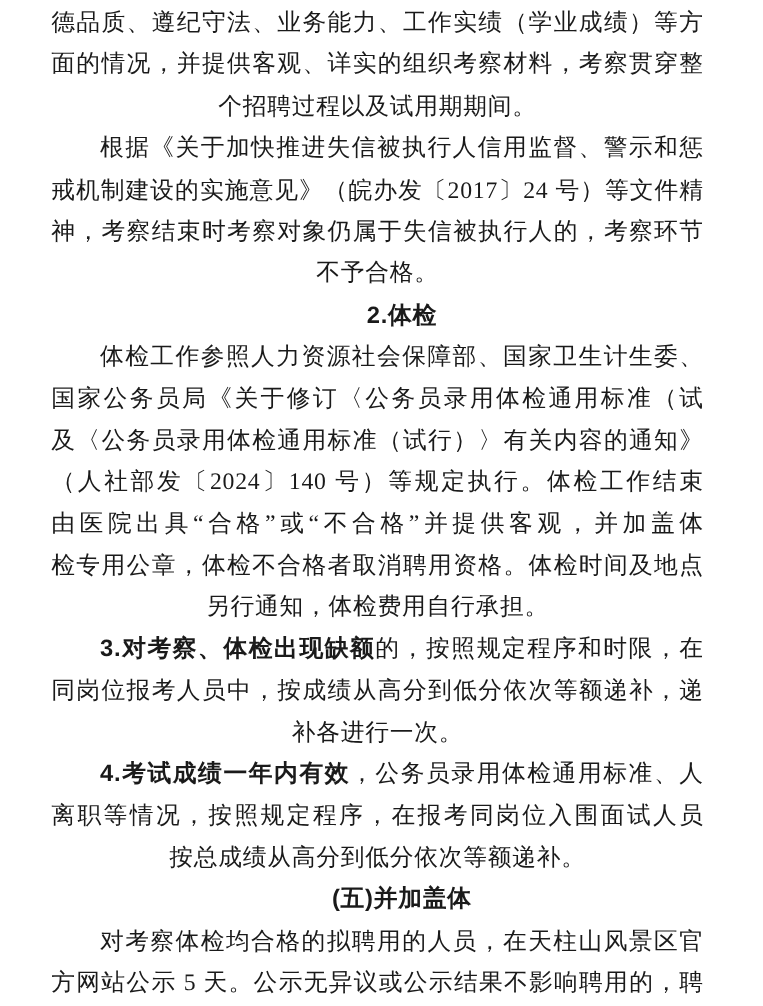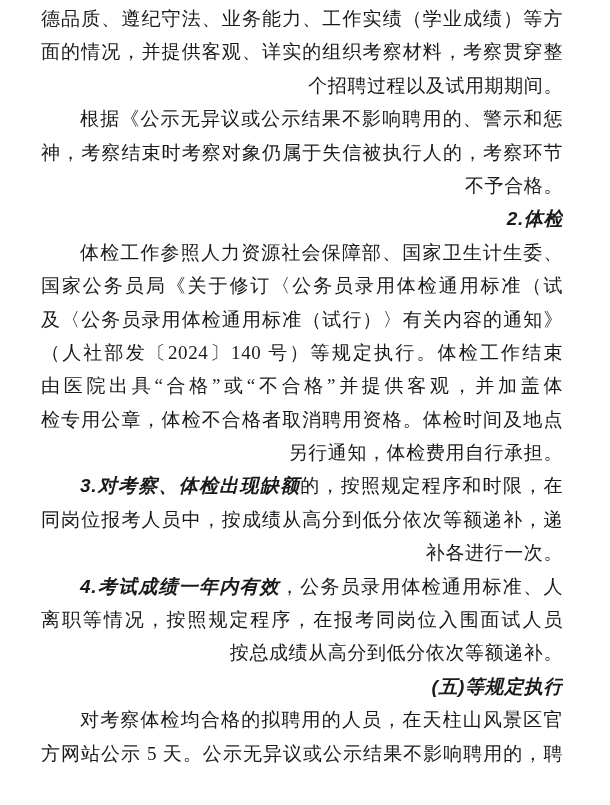--- a/index.html
+++ b/index.html
@@ -21,56 +21,56 @@
     padding: 2px 33px 0 41px;
     background: #ffffff;
   }
   .line {
     font-size: 19px;
     height: 33.4px;
     line-height: 33.4px;
     letter-spacing: 0.6px;
     white-space: normal;
     overflow: hidden;
-    text-align: right;
+    text-align: center;
   }
   .line.justify {
     text-align: justify;
     text-align-last: justify;
     text-justify: inter-character;
   }
   .line.indent {
     text-indent: 39px;
   }
   .bold {
     font-weight: 700;
     font-family: "Liberation Sans", "DejaVu Sans", sans-serif;
-    font-style: italic;
   }
 </style>
 </head>
 <body>
 
 <div class="page" style="background: rgb(255, 255, 255); color: rgb(26, 26, 26);">
     <div class="line justify"><span>德品质、遵纪守法、业务能力、工作实绩（学业成绩）等方</span></div>
     <div class="line justify"><span>面的情况，并提供客观、详实的组织考察材料，考察贯穿整</span></div>
     <div class="line"><span>个招聘过程以及试用期期间。</span></div>
-    <div class="line justify indent"><span>根据《公示无异议或公示结果不影响聘用的、警示和惩</span></div>
+    <div class="line justify indent"><span>根据《关于加快推进失信被执行人信用监督、警示和惩</span></div>
+    <div class="line justify"><span>戒机制建设的实施意见》（皖办发〔2017〕24 号）等文件精</span></div>
     <div class="line justify"><span>神，考察结束时考察对象仍属于失信被执行人的，考察环节</span></div>
     <div class="line"><span>不予合格。</span></div>
     <div class="line indent"><span class="bold">2.体检</span></div>
     <div class="line justify indent"><span>体检工作参照人力资源社会保障部、国家卫生计生委、</span></div>
     <div class="line justify"><span>国家公务员局《关于修订〈公务员录用体检通用标准（试行）〉</span></div>
     <div class="line justify"><span>及〈公务员录用体检通用标准（试行）〉有关内容的通知》</span></div>
     <div class="line justify"><span>（人社部发〔2024〕140 号）等规定执行。体检工作结束后，</span></div>
     <div class="line justify"><span>由医院出具“合格”或“不合格”并提供客观，并加盖体</span></div>
     <div class="line justify"><span>检专用公章，体检不合格者取消聘用资格。体检时间及地点</span></div>
     <div class="line"><span>另行通知，体检费用自行承担。</span></div>
     <div class="line justify indent"><span class="bold">3.对考察、体检出现缺额</span><span>的，按照规定程序和时限，在</span></div>
     <div class="line justify"><span>同岗位报考人员中，按成绩从高分到低分依次等额递补，递</span></div>
     <div class="line"><span>补各进行一次。</span></div>
     <div class="line justify indent"><span class="bold">4.考试成绩一年内有效</span><span>，公务员录用体检通用标准、人员</span></div>
     <div class="line justify"><span>离职等情况，按照规定程序，在报考同岗位入围面试人员中，</span></div>
     <div class="line"><span>按总成绩从高分到低分依次等额递补。</span></div>
-    <div class="line indent"><span class="bold">(五)等规定执行</span></div>
+    <div class="line indent"><span class="bold">(五)并加盖体</span></div>
     <div class="line justify indent"><span>对考察体检均合格的拟聘用的人员，在天柱山风景区官</span></div>
     <div class="line justify"><span>方网站公示 5 天。公示无异议或公示结果不影响聘用的，聘</span></div>
   </div>
 
 </body></html>

